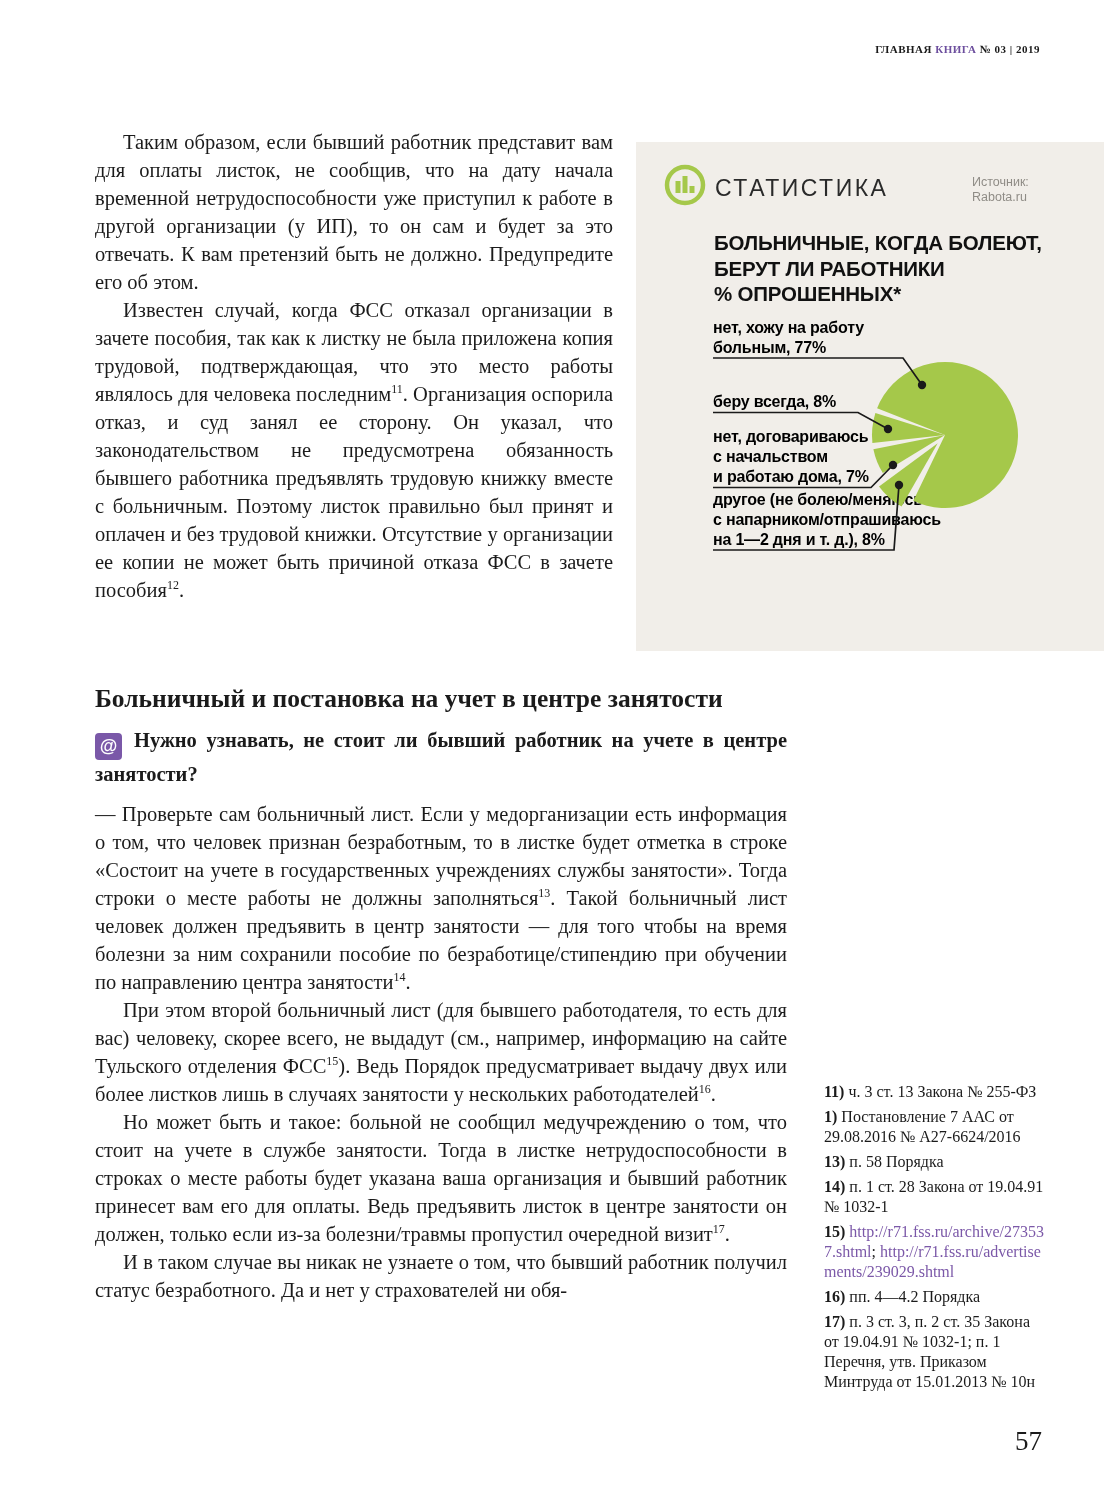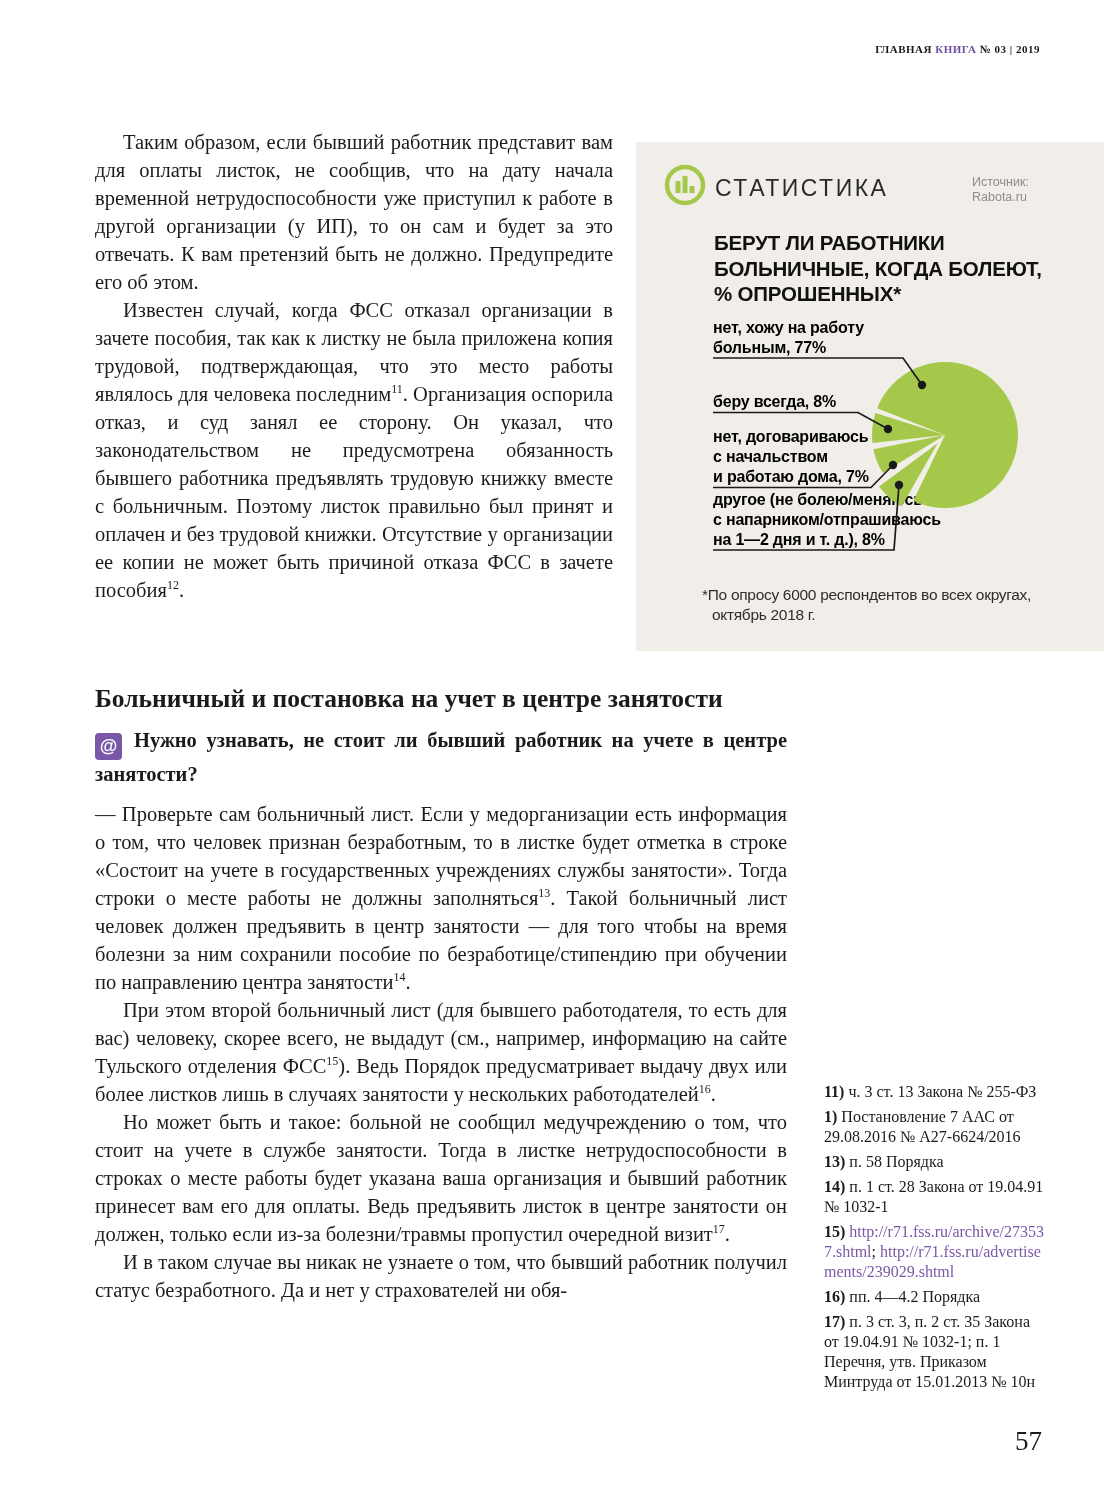--- a/index.html
+++ b/index.html
@@ -68,22 +68,22 @@
         <rect x="18.5" y="12" width="5" height="17" fill="#a5c84a"></rect>
         <rect x="25.5" y="22" width="5" height="7" fill="#a5c84a"></rect>
       </svg>
     </span>
     <span class="badge-label">СТАТИСТИКА</span>
     <div class="source">
         <div class="line">Источник:</div>
         <div class="line">Rabota.ru</div>
       </div>
     <div class="stats-title">
+        <div class="line">БОЛЬНИЧНЫЕ, КОГДА БОЛЕЮТ,</div>
         <div class="line">БЕРУТ ЛИ РАБОТНИКИ</div>
-        <div class="line">БОЛЬНИЧНЫЕ, КОГДА БОЛЕЮТ,</div>
         <div class="line">% ОПРОШЕННЫХ*</div>
       </div>
     <div id="pie-labels">
         <div class="pie-label" style="left: 77px; top: 176px;">
           <div class="line">нет, хожу на работу</div>
           <div class="line">больным, 77%</div>
         </div>
         <div class="pie-label" style="left: 77px; top: 250px;">
           <div class="line">беру всегда, 8%</div>
         </div>
@@ -105,24 +105,20 @@
         <path d="M 309.0 293.0 L 236.4 301.0 A 73 73 0 0 1 239.4 271.0 Z" fill="#a5c84a"></path>
         <polyline points="77,216 267,216 286,243" fill="none" stroke="#1a1a1a" stroke-width="1.7"></polyline>
         <circle cx="286" cy="243" r="4.2" fill="#1a1a1a"></circle>
         <polyline points="77,270.5 222,270.5 252,287" fill="none" stroke="#1a1a1a" stroke-width="1.7"></polyline>
         <circle cx="252" cy="287" r="4.2" fill="#1a1a1a"></circle>
         <polyline points="77,345.5 235,345.5 257,323" fill="none" stroke="#1a1a1a" stroke-width="1.7"></polyline>
         <circle cx="257" cy="323" r="4.2" fill="#1a1a1a"></circle>
         <polyline points="77,408 258,408 263,343" fill="none" stroke="#1a1a1a" stroke-width="1.7"></polyline>
         <circle cx="263" cy="343" r="4.2" fill="#1a1a1a"></circle>
       </svg>
-    <div class="stats-footnote">
-        <div class="line">*По опросу 6000 респондентов во всех округах,</div>
-        <div class="line">октябрь 2018 г.</div>
-      </div>
   </section>
 
   <div class="flow2">
     <h2 class="section">Больничный и постановка на учет в центре занятости</h2>
     <p class="q"><span class="at-badge">@</span><span>Нужно узнавать, не стоит ли бывший работник на учете в центре занятости?</span></p>
     <div>
         <p class="para">— Проверьте сам больничный лист. Если у медорганизации есть информация о том, что человек признан безработным, то в листке будет отметка в строке «Состоит на учете в государственных учреждениях службы занятости». Тогда строки о месте работы не должны заполняться<sup class="fnref">13</sup>. Такой больничный лист человек должен предъявить в центр занятости — для того чтобы на время болезни за ним сохранили пособие по безработице/стипендию при обучении по направлению центра занятости<sup class="fnref">14</sup>.</p>
         <p class="para indent">При этом второй больничный лист (для бывшего работодателя, то есть для вас) человеку, скорее всего, не выдадут (см., например, информацию на сайте Тульского отделения ФСС<sup class="fnref">15</sup>). Ведь Порядок предусматривает выдачу двух или более листков лишь в случаях занятости у нескольких работодателей<sup class="fnref">16</sup>.</p>
         <p class="para indent">Но может быть и такое: больной не сообщил медучреждению о том, что стоит на учете в службе занятости. Тогда в листке нетрудоспособности в строках о месте работы будет указана ваша организация и бывший работник принесет вам его для оплаты. Ведь предъявить листок в центре занятости он должен, только если из-за болезни/травмы пропустил очередной визит<sup class="fnref">17</sup>.</p>
         <p class="para indent">И в таком случае вы никак не узнаете о том, что бывший работник получил статус безработного. Да и нет у страхователей ни обя-</p>

